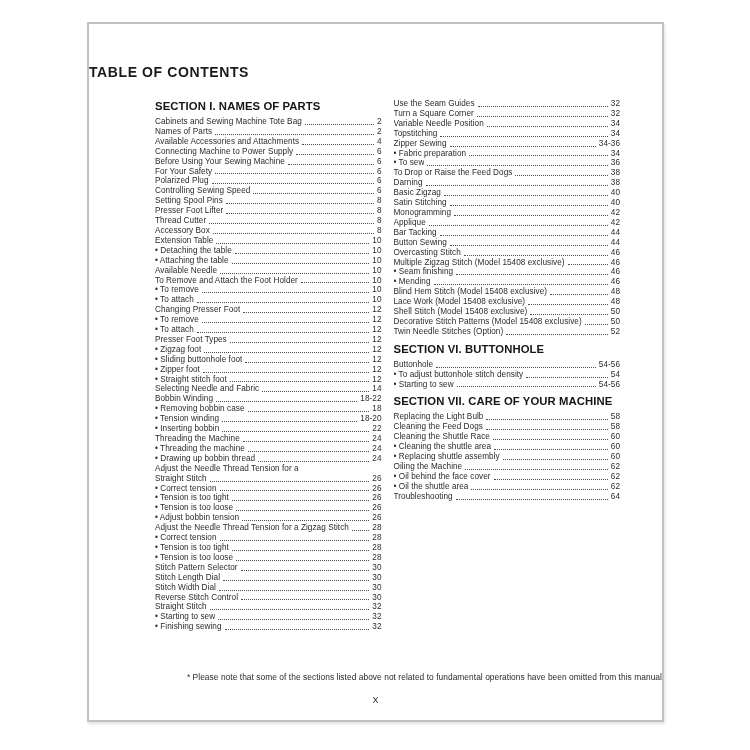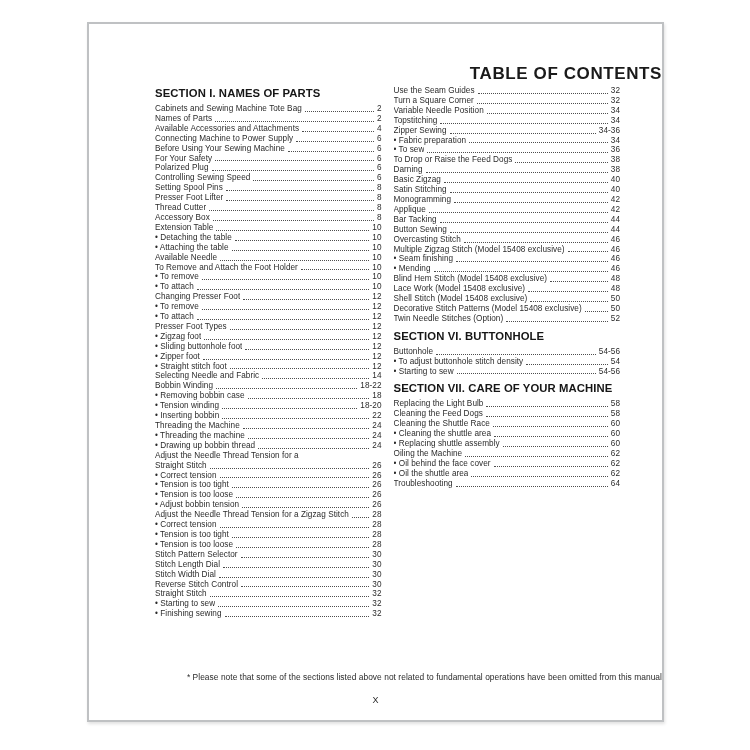--- a/index.html
+++ b/index.html
@@ -23,29 +23,29 @@
     top: 22px;
     width: 577px;
     height: 700px;
     box-sizing: border-box;
     background: #ffffff;
     border: 2px solid #bfc1c3;
     box-shadow: 1px 2px 3px rgba(0,0,0,0.12);
   }
   .title {
     margin: 40px 0 0 0;
-    text-align: right;
-    font-size: 17px;
+    text-align: left;
+    font-size: 14px;
     font-weight: bold;
     letter-spacing: 0.6px;
     color: #1a1a1a;
   }
   .columns {
     display: flex;
-    margin-top: 2px;
+    margin-top: 19px;
     padding-left: 66px;
     padding-right: 42px;
     gap: 12px;
   }
   .col {
     flex: 1 1 0;
     min-width: 0;
   }
   .section {
     font-size: 11.3px;

